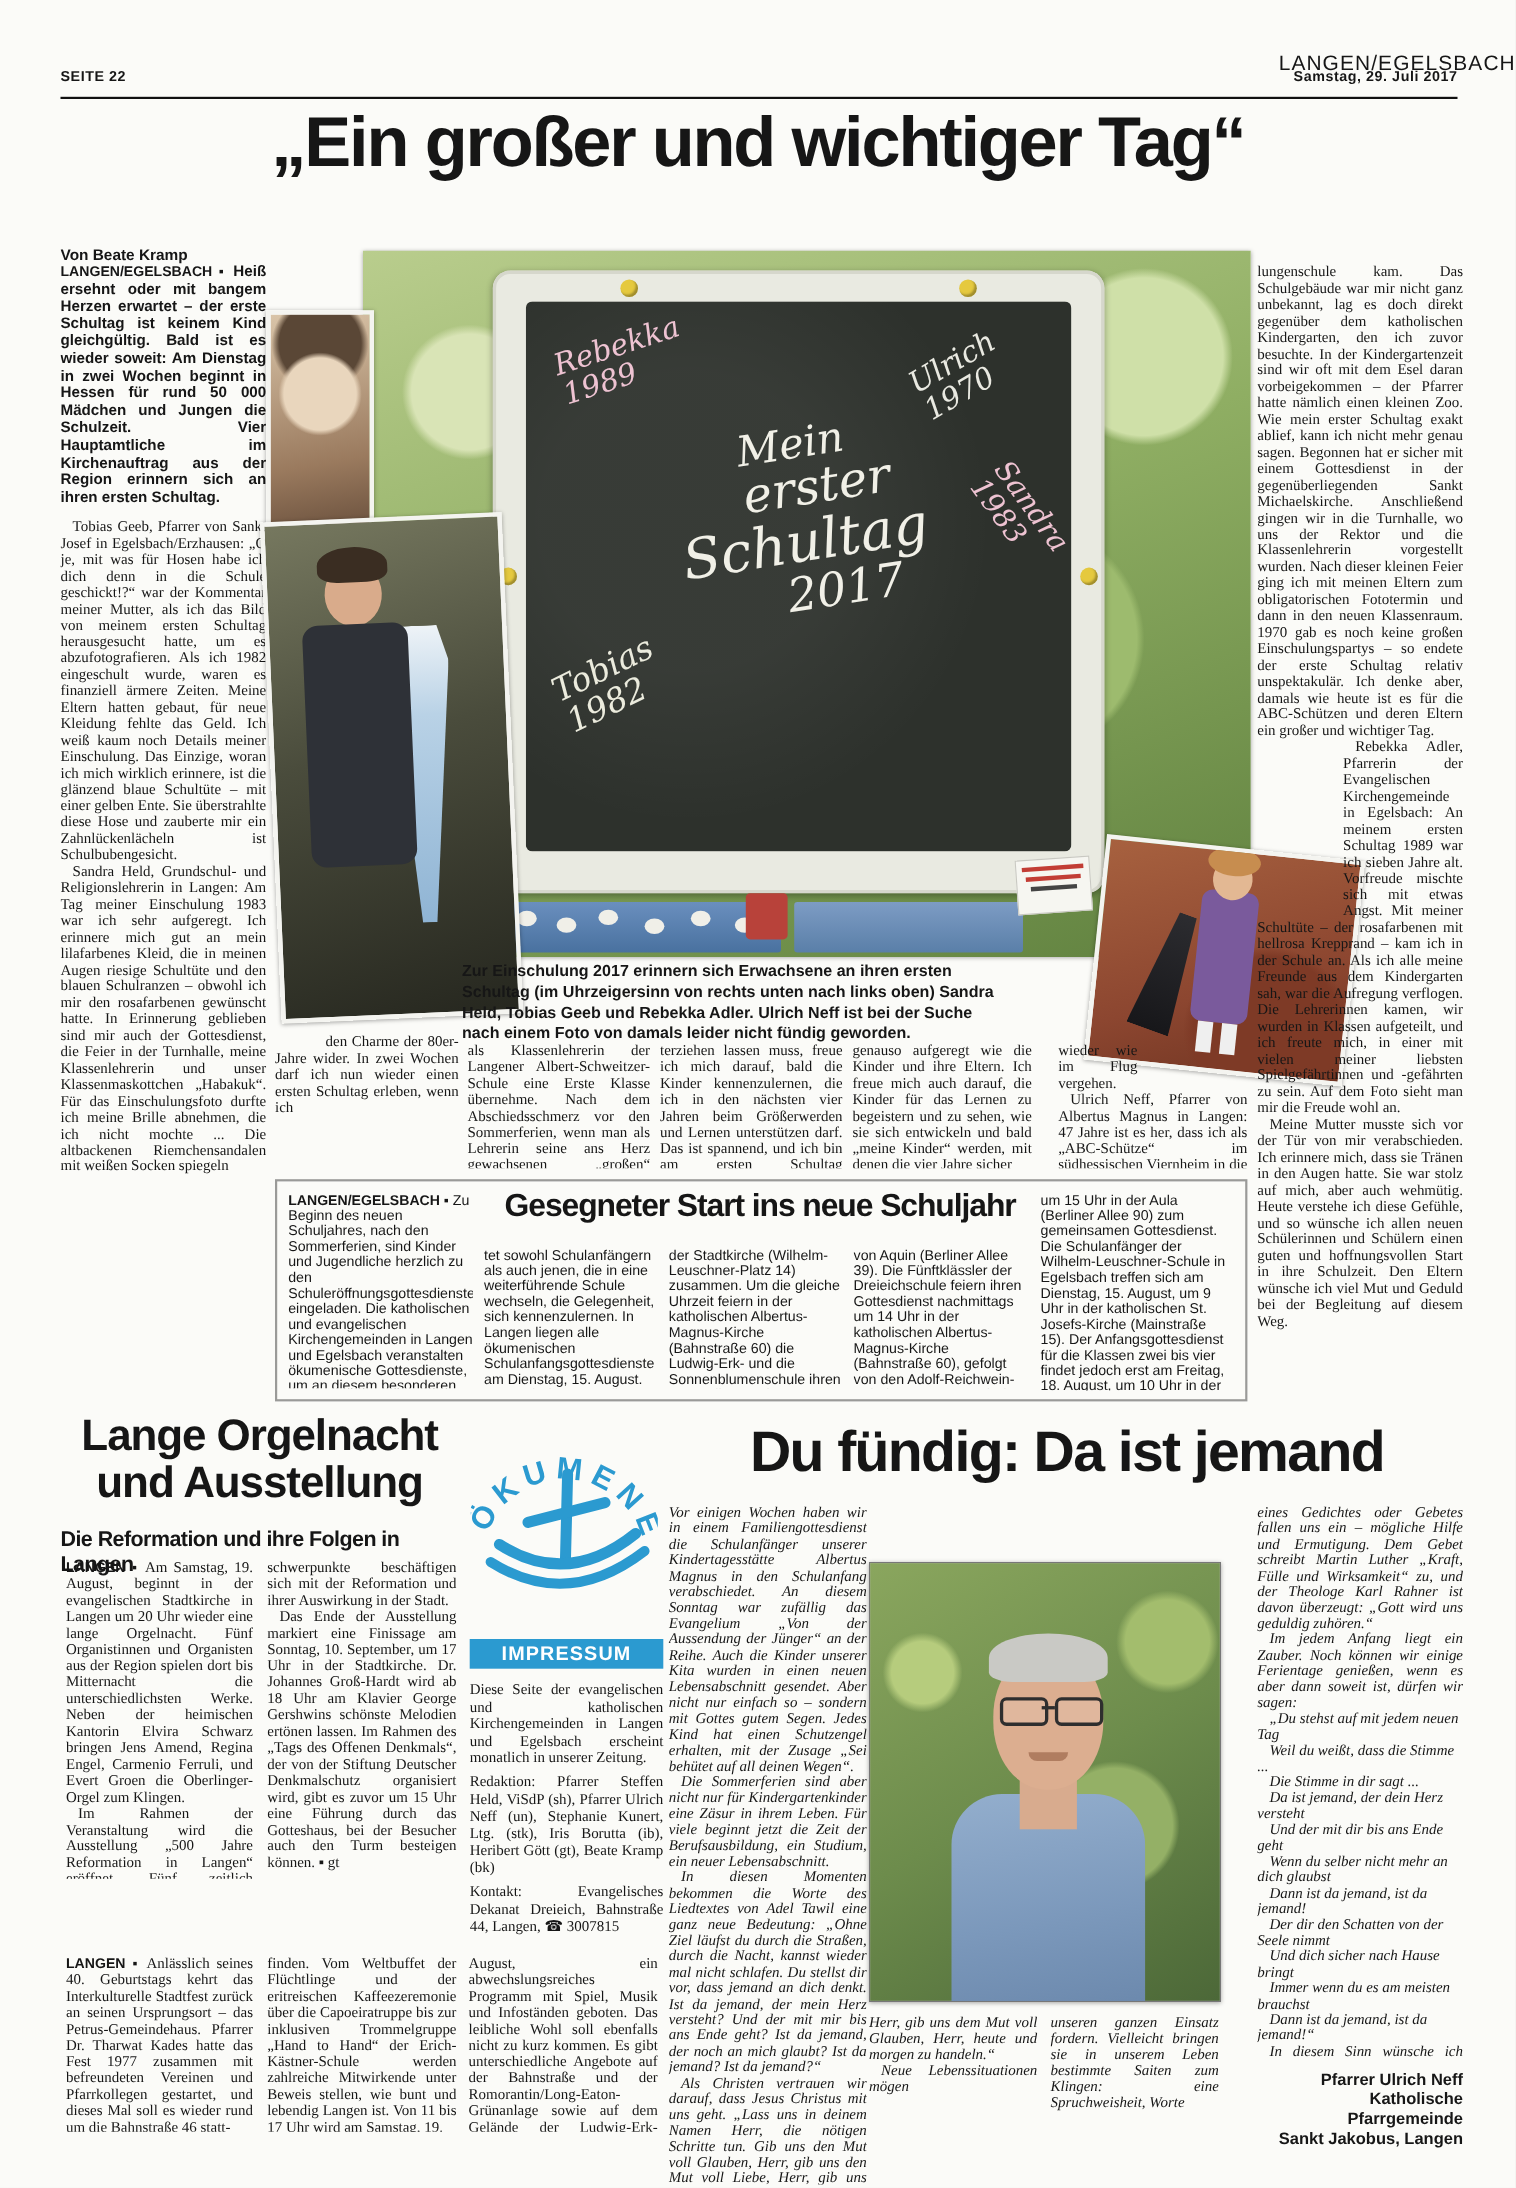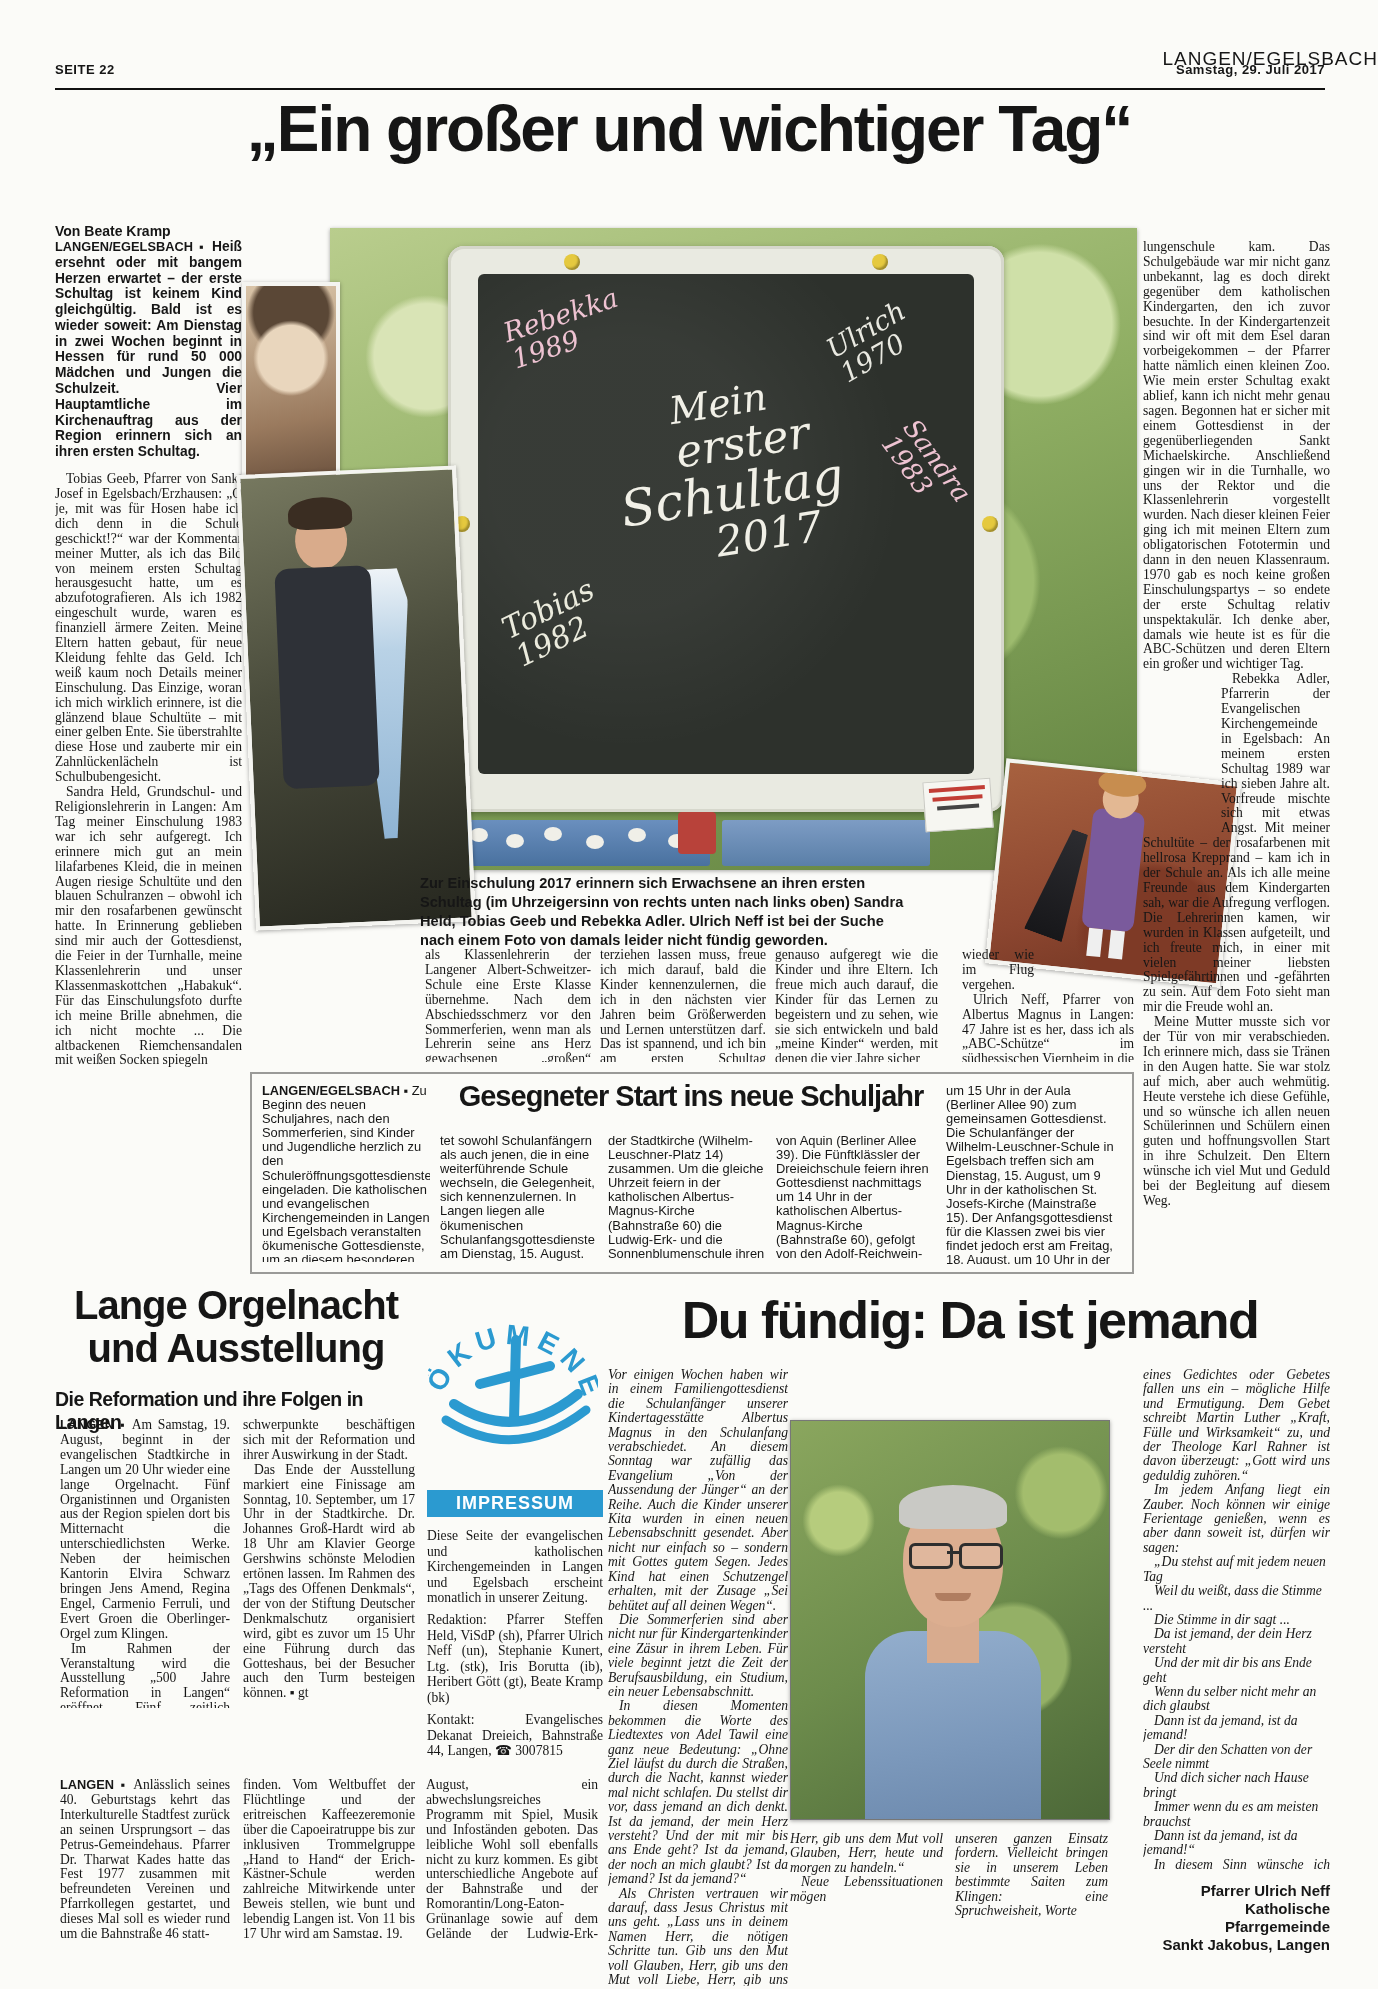--- a/index.html
+++ b/index.html
@@ -139,20 +139,23 @@
     <div style="position:absolute;left:88px;top:36px;width:52px;height:120px;border-radius:10px;background:#7a5a9c;"></div>
     <div style="position:absolute;left:96px;top:6px;width:36px;height:38px;border-radius:50%;background:#e3b893;"></div>
     <div style="position:absolute;left:90px;top:-4px;width:48px;height:26px;border-radius:50%;background:#c78d4f;"></div>
     <div style="position:absolute;left:44px;top:60px;width:40px;height:110px;background:linear-gradient(#2c2c30,#17171a);clip-path:polygon(30% 0,70% 0,100% 100%,0 100%);transform:rotate(14deg);"></div>
     <div style="position:absolute;left:96px;top:156px;width:14px;height:28px;background:#efefef;"></div>
     <div style="position:absolute;left:118px;top:156px;width:14px;height:28px;background:#efefef;"></div>
   </div>
 
   <div class="abs cap" style="left:420px;top:874px;width:488px;">Zur Einschulung 2017 erinnern sich Erwachsene an ihren ersten Schultag (im Uhrzeigersinn von rechts unten nach links oben) Sandra Held, Tobias Geeb und Rebekka Adler. Ulrich Neff ist bei der Suche nach einem Foto von damals leider nicht fündig geworden.</div>
 
+  <div class="abs news clip" style="left:250px;top:940px;width:167px;height:116px;">
+    <p style="text-indent:46px;">den Charme der 80er-Jahre wider. In zwei Wochen darf ich nun wieder einen ersten Schultag erleben, wenn ich</p>
+  </div>
   <div class="abs news clip" style="left:425px;top:948px;width:166px;height:114px;">
     <p>als Klassenlehrerin der Langener Albert-Schweitzer-Schule eine Erste Klasse übernehme. Nach dem Abschiedsschmerz vor den Sommerferien, wenn man als Lehrerin seine ans Herz gewachsenen „großen“ Viertklässler (wei-</p>
   </div>
   <div class="abs news clip" style="left:600px;top:948px;width:166px;height:114px;">
     <p>terziehen lassen muss, freue ich mich darauf, bald die Kinder kennenzulernen, die ich in den nächsten vier Jahren beim Größerwerden und Lernen unterstützen darf. Das ist spannend, und ich bin am ersten Schultag mindestens</p>
   </div>
   <div class="abs news clip" style="left:775px;top:948px;width:163px;height:114px;">
     <p>genauso aufgeregt wie die Kinder und ihre Eltern. Ich freue mich auch darauf, die Kinder für das Lernen zu begeistern und zu sehen, wie sie sich entwickeln und bald „meine Kinder“ werden, mit denen die vier Jahre sicher</p>
   </div>
   <div class="abs news clip" style="left:962px;top:948px;width:172px;height:114px;">

